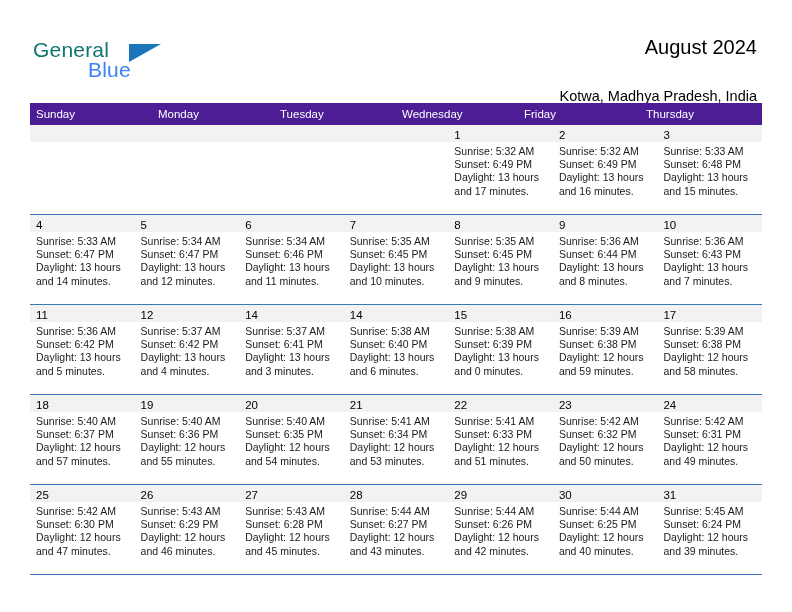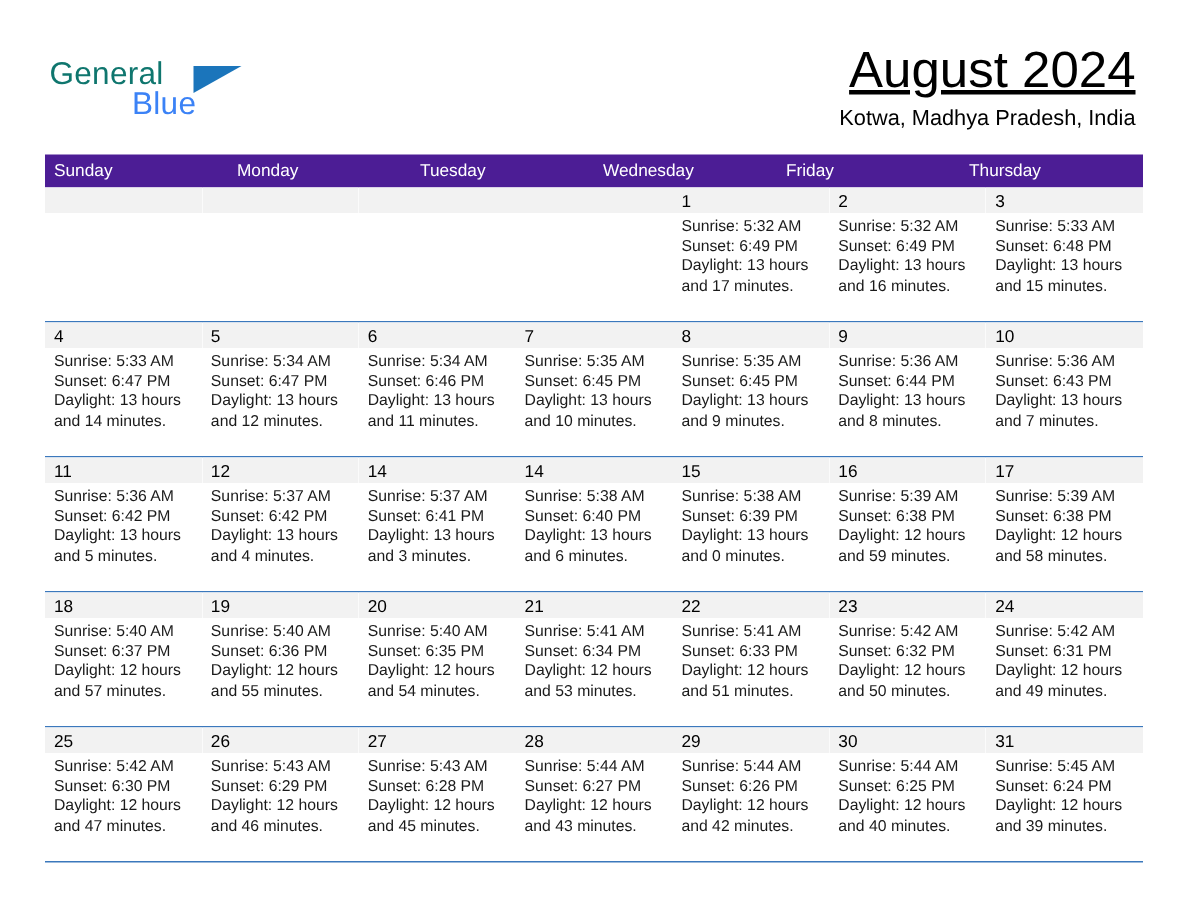--- a/index.html
+++ b/index.html
@@ -64,32 +64,31 @@
     border-bottom: 18px solid transparent;
   }
 
   .title-block {
     position: absolute;
     right: 35px;
     top: 30px;
     text-align: right;
   }
   .cal-title {
-    font-size: 34px;
+    font-size: 20px;
     font-weight: normal;
     color: #000000;
     line-height: 34px;
     white-space: nowrap;
-    text-decoration: underline;
   }
   .cal-subtitle {
     font-size: 14.5px;
     color: #000000;
     line-height: 20px;
-    margin-top: 5px;
+    margin-top: 22px;
     white-space: nowrap;
   }
 
   
   .calendar {
     position: absolute;
     left: 30px;
     top: 103px;
     width: 732px;
   }

